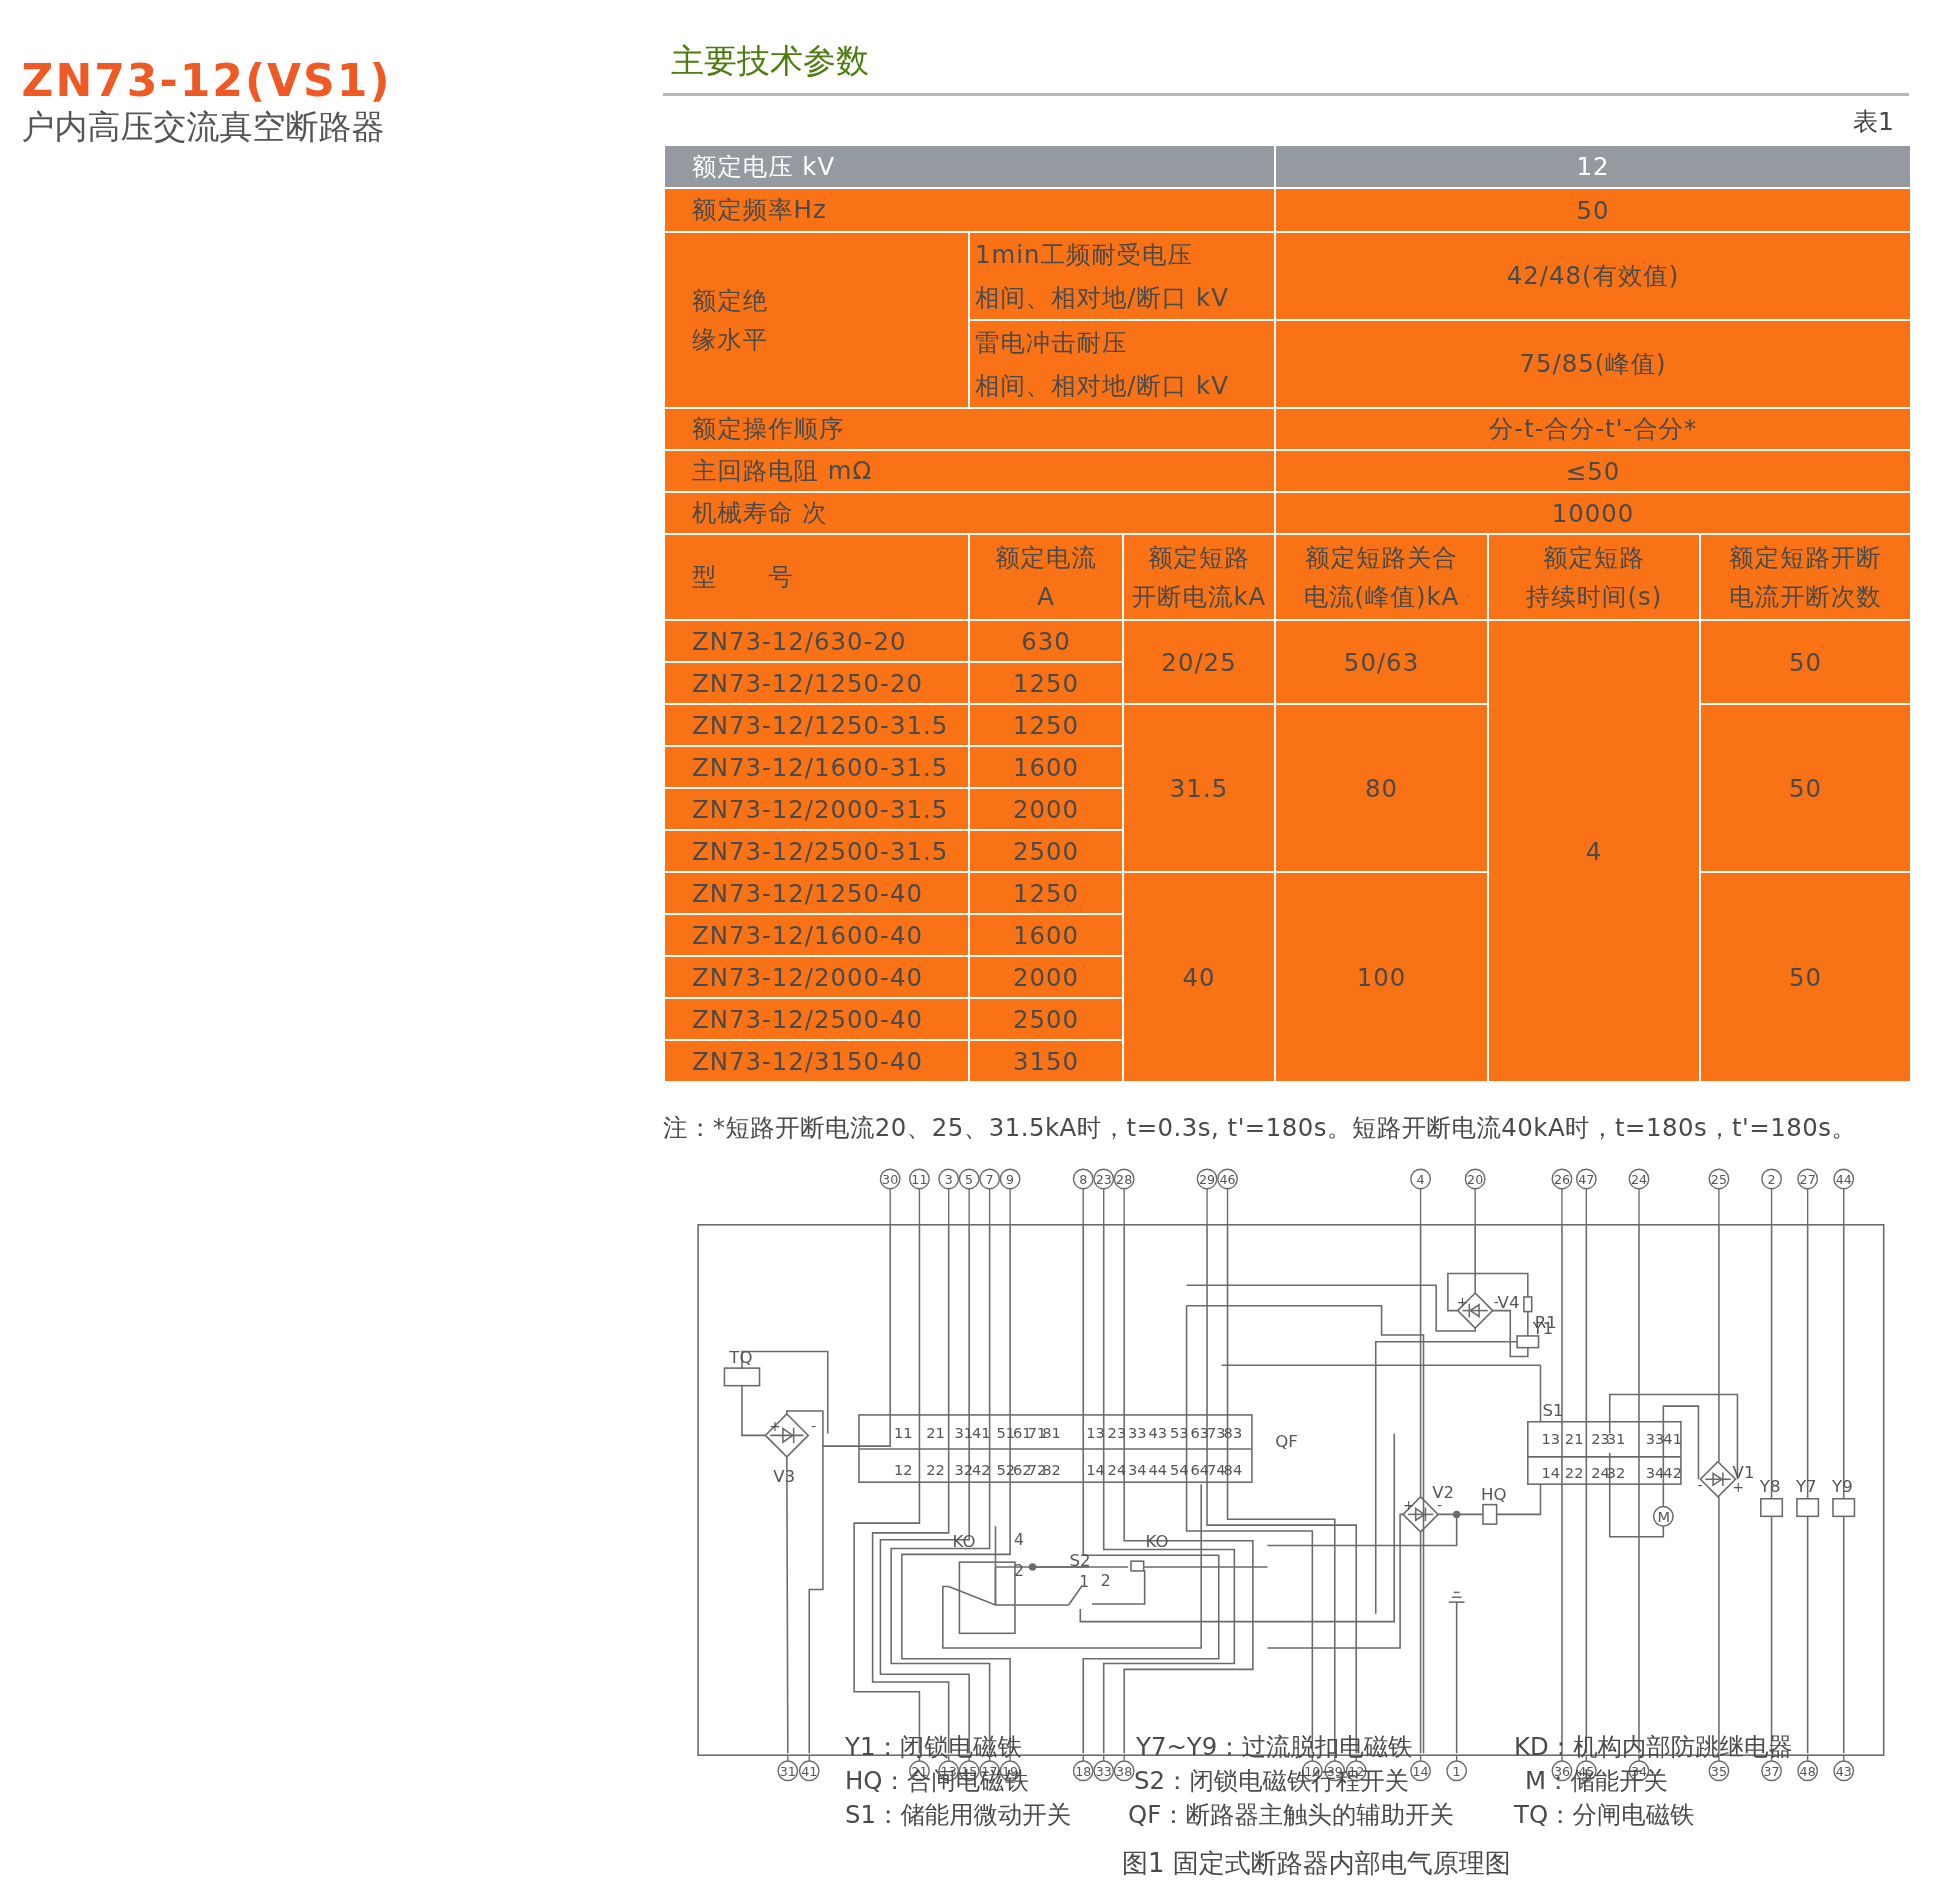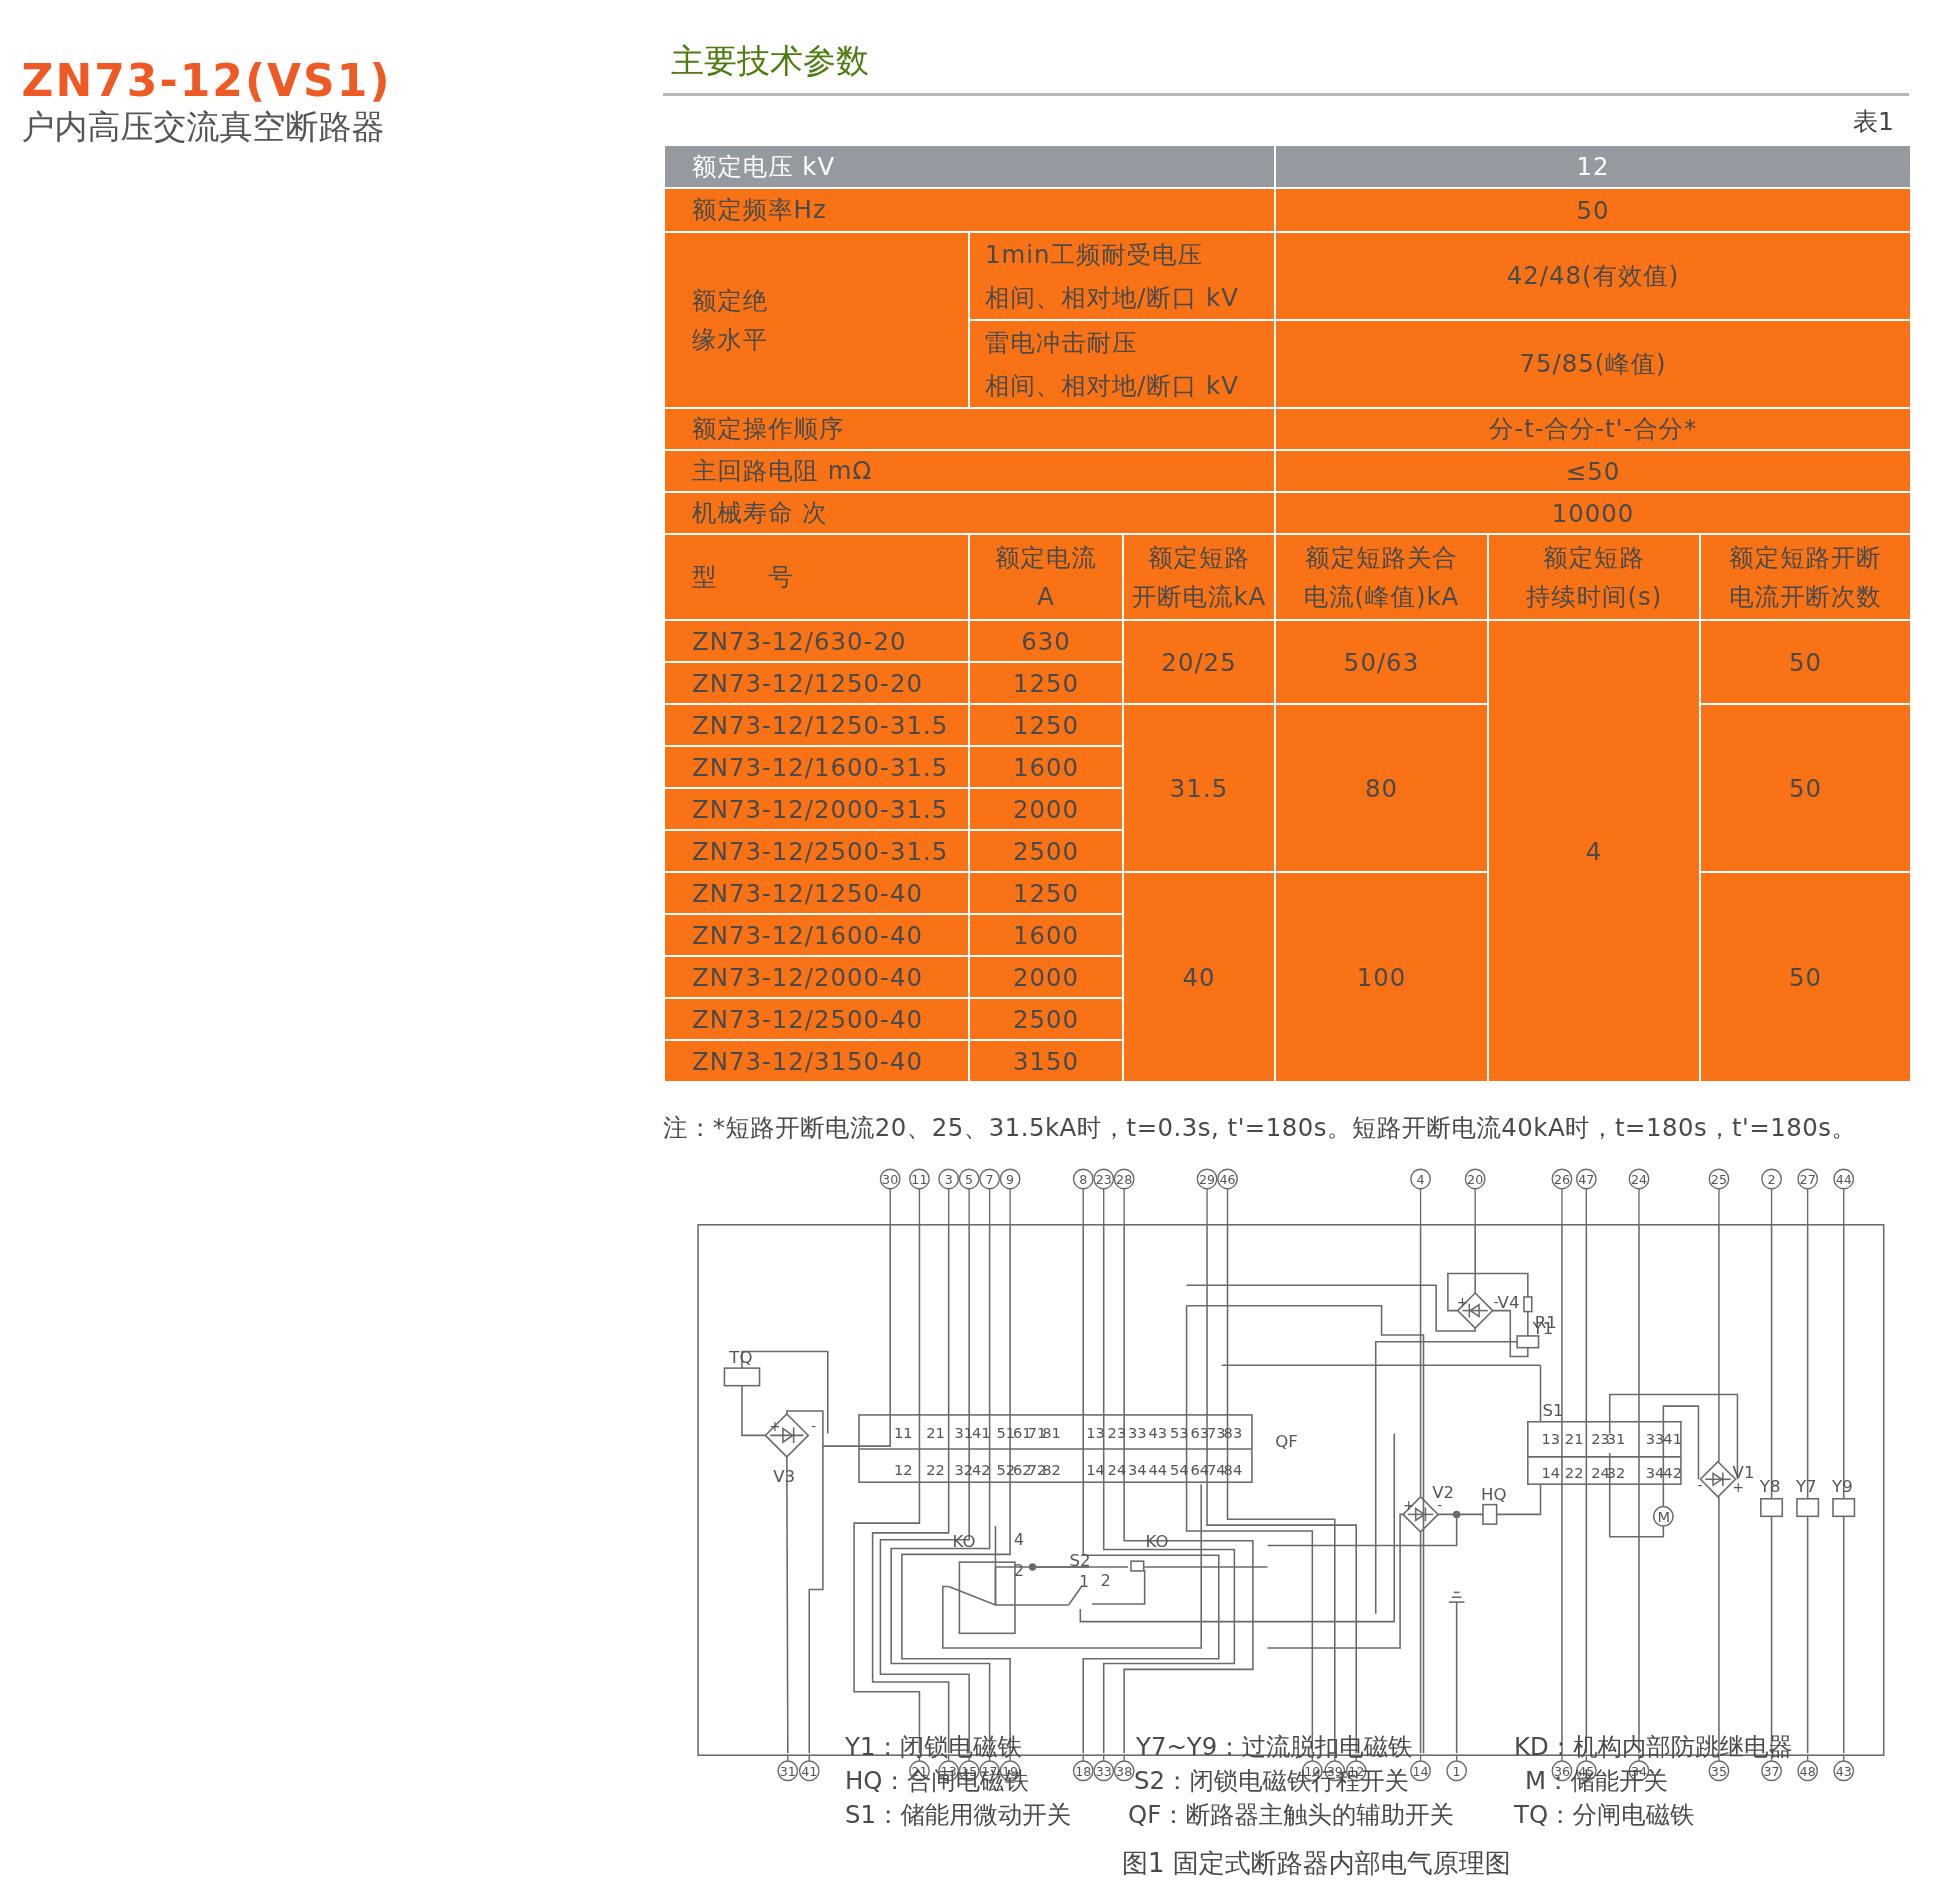--- a/index.html
+++ b/index.html
@@ -9,21 +9,21 @@
   #product-subtitle{left:21.5px;top:105px;font-size:33px;color:#555;white-space:nowrap;text-align:center;}
   #section-heading{left:671px;top:39px;font-size:33px;color:#4d7c0f;white-space:nowrap;}
   #section-rule{left:663px;top:93px;width:1246px;height:2.9px;background:#b5b8bb;}
   #table-label{left:1853px;top:105px;font-size:25px;color:#444;white-space:nowrap;}
   table#spec-table{position:absolute;left:663px;top:144px;width:1246px;border-collapse:collapse;table-layout:fixed;font-size:24.4px;color:#4a4a4a;}
   #spec-table td{background:#f97316;border:2px solid #ffffff;padding:0 0 0 27px;vertical-align:middle;white-space:nowrap;overflow:hidden;letter-spacing:1px;}
   #spec-table td.c{text-align:center;padding:0;}
   #spec-table tr.hdr td{background:#949aa0;color:#ffffff;height:41px;}
   #spec-table tr.r44 td{height:42px;}
   #spec-table tr.r45 td{height:40px;}
-  #spec-table td.sub{padding-left:15px;line-height:43px;}
+  #spec-table td.sub{padding-left:5px;line-height:43px;}
   #spec-table td.two{line-height:39px;}
   #spec-table tr.mh td{height:84px;}
   #spec-table tr.mr td{height:40px;}
   #note{left:663px;top:1112px;font-size:24.4px;color:#4a4a4a;white-space:nowrap;letter-spacing:0.5px;}
   #diagram{position:absolute;left:0;top:0;}
   #legend{left:845px;top:1731px;font-size:24.4px;color:#4a4a4a;}
   .leg-row{height:34px;white-space:nowrap;position:relative;}
   .leg-item{position:absolute;top:0;}
   .leg-k{display:inline-block;text-align:right;}
   #figure-caption{left:1122px;top:1846px;font-size:26px;color:#4a4a4a;white-space:nowrap;}

